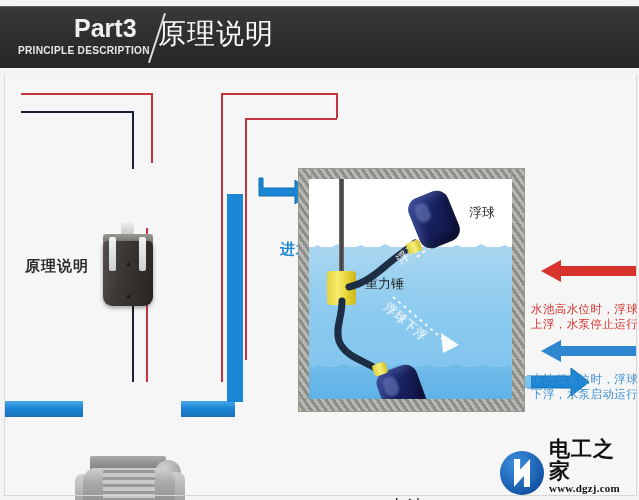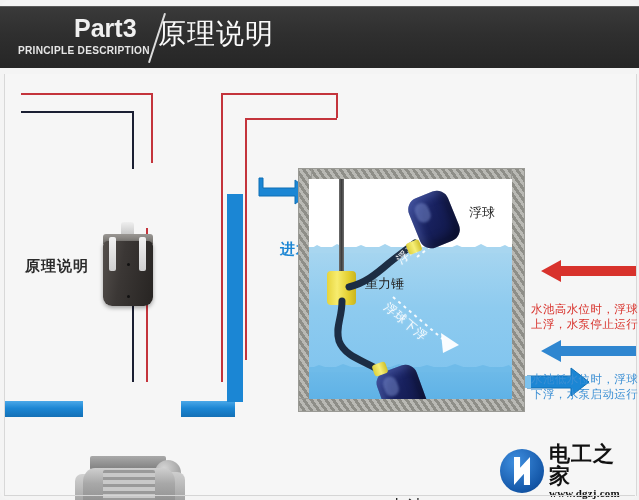--- a/index.html
+++ b/index.html
@@ -200,21 +200,21 @@
 
   
   .note{
     position:absolute;width:112px;font-size:11.5px;line-height:15px;
     font-family:"DejaVu Sans",sans-serif;letter-spacing:.4px;
   }
   .note-red{left:526px;top:228px;color:#d8322c;}
   .note-blue{left:526px;top:298px;color:#3b8fd4;}
   .logo{
     position:absolute;left:500px;top:447px;width:136px;height:48px;
-    background:#f6f6f6;display:flex;align-items:center;
+    background:#f6f6f6;display:flex;align-items:flex-end;
   }
   .logo-mark{
     width:44px;height:44px;border-radius:50%;
     background:radial-gradient(circle at 36% 30%,#3f8fe0,#1457a8 70%,#0c3d80);
     position:relative;flex:0 0 44px;
   }
   .logo-mark:after{
     content:"";position:absolute;left:14px;top:8px;width:16px;height:28px;
     background:#ffffff;
     clip-path:polygon(0% 0%,38% 0%,38% 38%,100% 0%,100% 100%,62% 100%,62% 60%,0% 100%);

